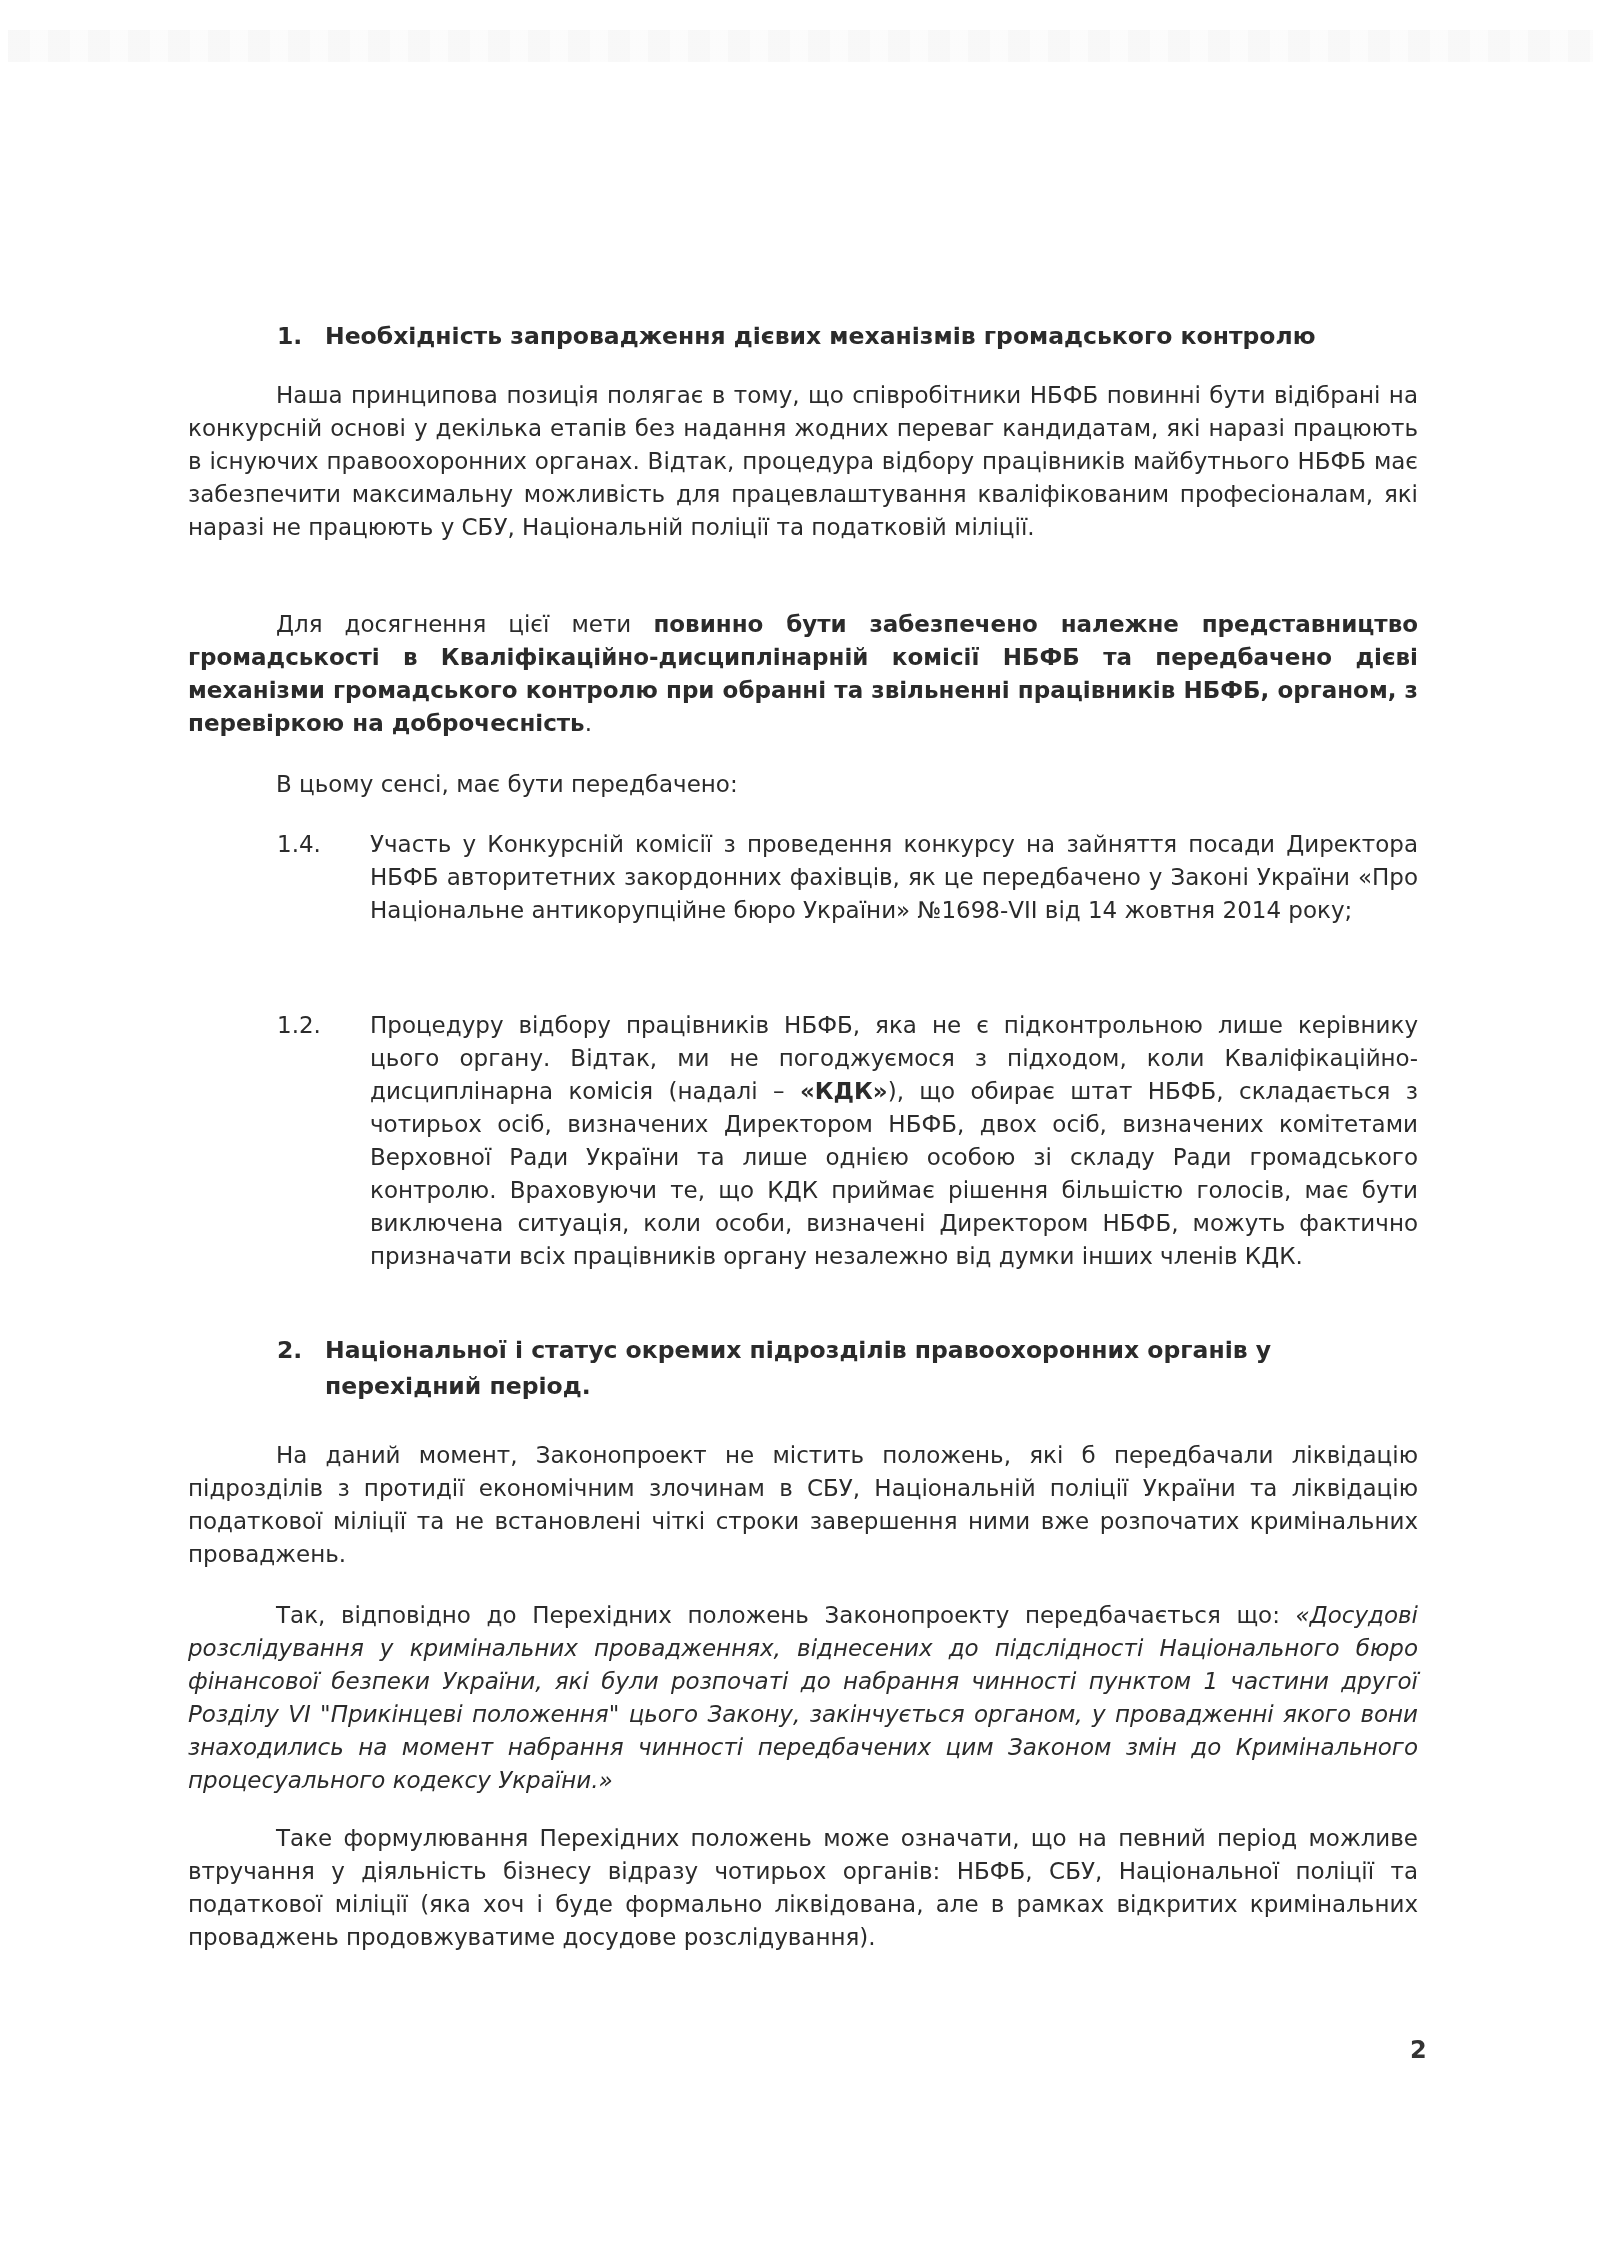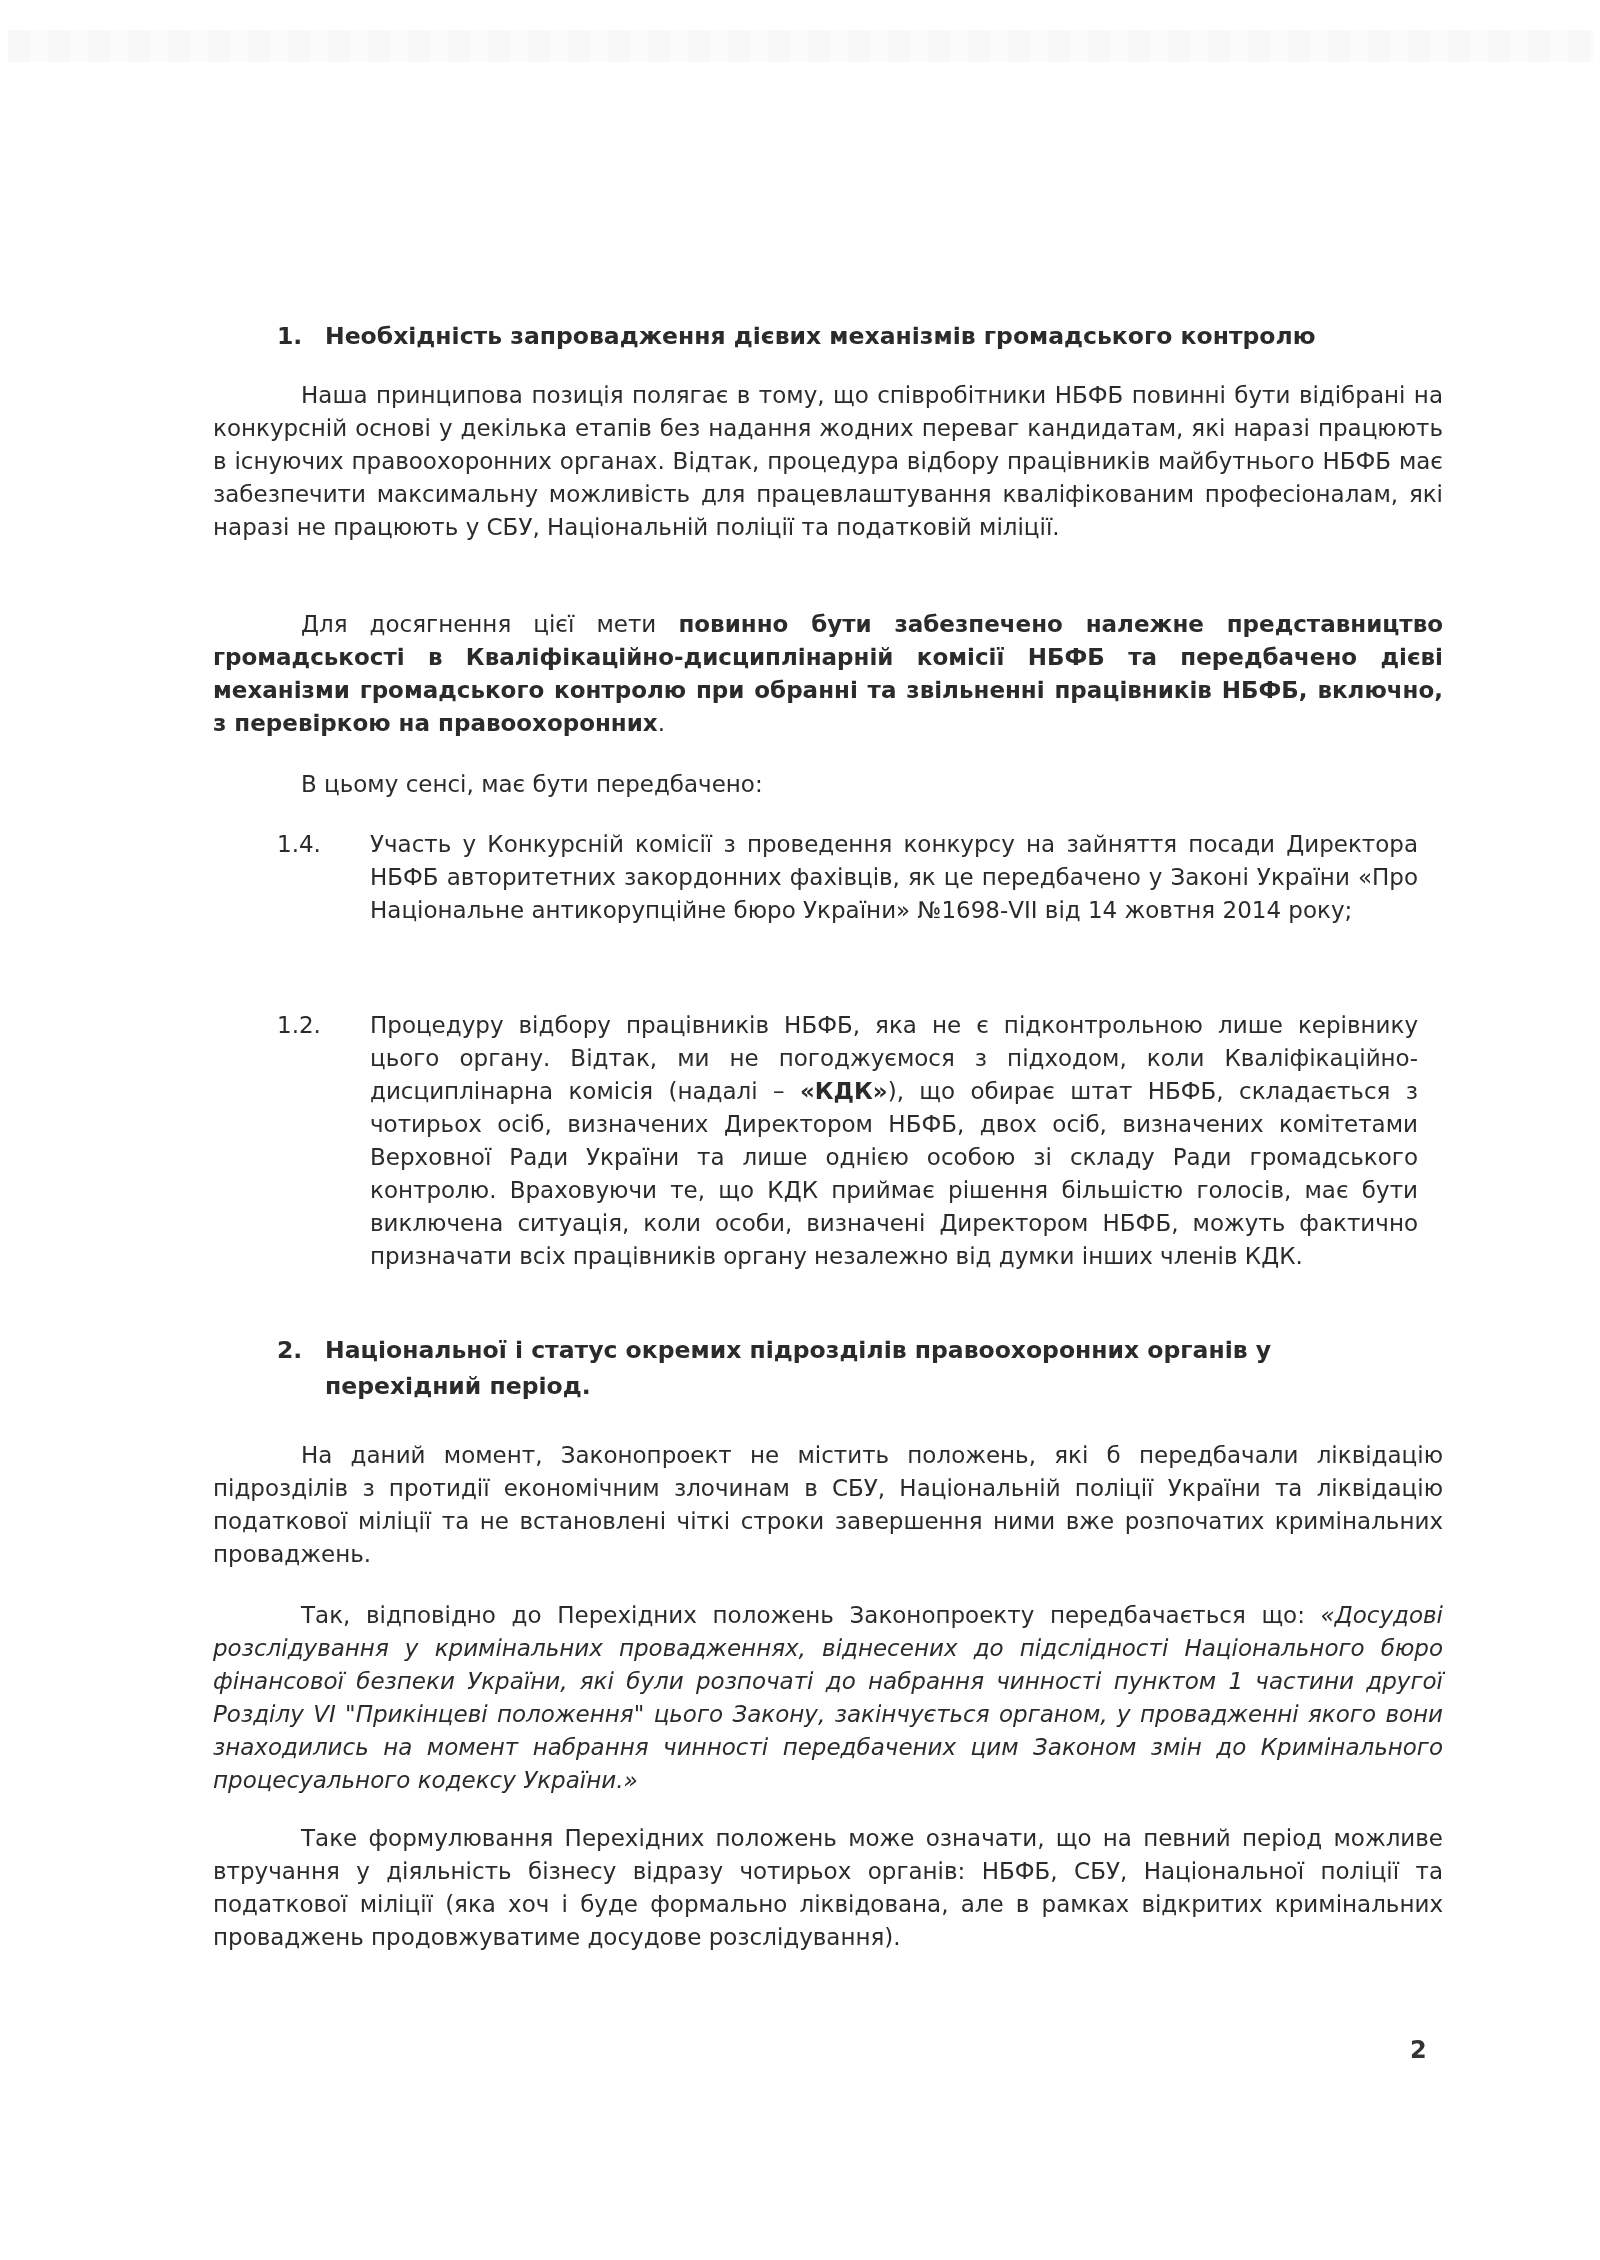--- a/index.html
+++ b/index.html
@@ -2,21 +2,21 @@
 <html><head>
 <meta charset="utf-8">
 <style>
   html, body { margin: 0; padding: 0; background: #ffffff; }
   body { width: 1600px; height: 2260px; position: relative; overflow: hidden;
          font-family: "DejaVu Sans", sans-serif; color: #2b2b2b; }
   .bleed { position: absolute; left: 8px; top: 30px; width: 1585px; height: 32px;
            background: repeating-linear-gradient(90deg, #f6f6f6 0 22px, #fbfbfb 22px 40px); opacity: .8; }
   .blk { position: absolute; left: 188px; width: 1230px; font-size: 23px; line-height: 33px;
          text-align: justify; text-align-last: left; }
-  .indent { text-indent: 88px; margin-left: 25px; }
+  .indent { text-indent: 88px; }
   .h { position: absolute; left: 277px; width: 1141px; font-weight: bold; font-size: 23.5px; line-height: 36px; }
   .h .num { position: absolute; left: 0; top: 0; }
   .h .txt { display: block; padding-left: 48px; }
   .li { position: absolute; left: 277px; width: 1141px; font-size: 23px; line-height: 33px; }
   .li .num { position: absolute; left: 0; top: 0; }
   .li .txt { display: block; margin-left: 93px; text-align: justify; }
   b { font-weight: bold; }
   i { font-style: italic; }
   .pgnum { position: absolute; left: 1410px; top: 2036px; font-size: 24px; font-weight: bold; color: #333; }
 </style>
@@ -26,21 +26,21 @@
 <div class="bleed"></div>
 
 <div class="h" style="top:318px;">
   <span class="num">1.</span>
   <span class="txt">Необхідність запровадження дієвих механізмів громадського контролю</span>
 </div>
 
 <div class="blk indent" style="top:379px;">Наша принципова позиція полягає в тому, що співробітники НБФБ повинні бути відібрані на конкурсній основі у декілька етапів без надання жодних переваг кандидатам, які наразі працюють в існуючих правоохоронних органах. Відтак, процедура відбору працівників майбутнього НБФБ має забезпечити максимальну можливість для працевлаштування кваліфікованим професіоналам, які наразі не працюють у СБУ, Національній поліції та податковій міліції.</div>
 
 <div class="blk indent" style="top:608px;">
-  <span>Для досягнення цієї мети </span><b>повинно бути забезпечено належне представництво громадськості в Кваліфікаційно-дисциплінарній комісії НБФБ та передбачено дієві механізми громадського контролю при обранні та звільненні працівників НБФБ, включно, з перевіркою на правоохоронних</b><span>.</span>
+  <span>Для досягнення цієї мети </span><b>повинно бути забезпечено належне представництво громадськості в Кваліфікаційно-дисциплінарній комісії НБФБ та передбачено дієві механізми громадського контролю при обранні та звільненні працівників НБФБ, органом, з перевіркою на доброчесність</b><span>.</span>
 </div>
 
 <div class="blk indent" style="top:768px;">В цьому сенсі, має бути передбачено:</div>
 
 <div class="li" style="top:828px;">
   <span class="num">1.4.</span>
   <span class="txt">Участь у Конкурсній комісії з проведення конкурсу на зайняття посади Директора НБФБ авторитетних закордонних фахівців, як це передбачено у Законі України «Про Національне антикорупційне бюро України» №1698-VII від 14 жовтня 2014 року;</span>
 </div>
 
 <div class="li" style="top:985px;margin-top:24px;">

